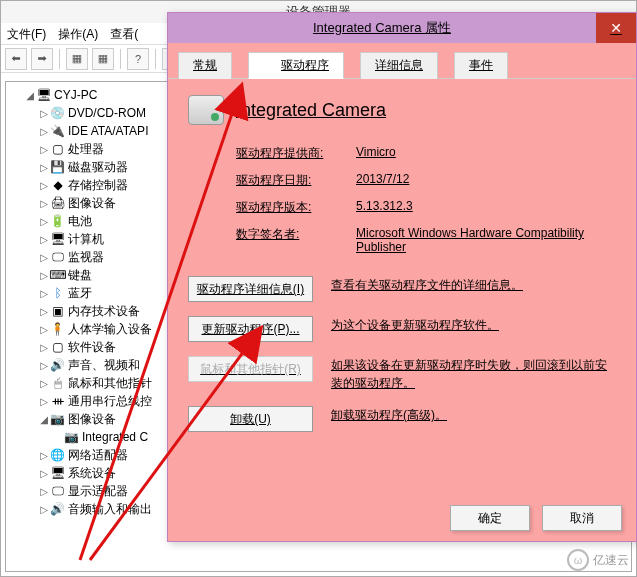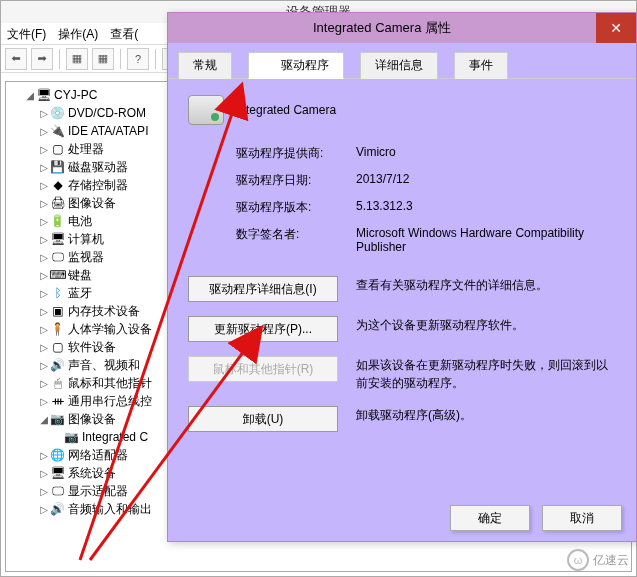--- a/index.html
+++ b/index.html
@@ -16,41 +16,41 @@
 
 .tree { position: absolute; left: 4px; top: 80px; right: 4px; bottom: 4px; border: 1px solid #aaa; overflow: hidden; padding: 4px; }
 .tree-item { display: flex; align-items: center; height: 18px; white-space: nowrap; }
 .exp { width: 12px; text-align: center; color: #666; font-size: 10px; }
 .ticon { width: 16px; height: 16px; display: flex; align-items: center; justify-content: center; margin-right: 2px; font-size: 12px; }
 .ind1 { padding-left: 14px; }
 .ind2 { padding-left: 28px; }
 .ind3 { padding-left: 42px; }
 
 
-.dialog { position: absolute; left: 167px; top: 12px; width: 470px; height: 530px; background: #c4b5fd; border: 1px solid #c080c0; box-shadow: 2px 2px 8px rgba(0,0,0,0.2); }
+.dialog { position: absolute; left: 167px; top: 12px; width: 470px; height: 530px; background: #fca5a5; border: 1px solid #c080c0; box-shadow: 2px 2px 8px rgba(0,0,0,0.2); text-decoration: underline; }
 .dlg-title { height: 30px; background: #c89ad0; display: flex; align-items: center; }
 .dlg-title-text { flex: 1; text-align: center; color: #000; font-size: 13px; }
 .dlg-close { width: 40px; height: 30px; background: #c0392b; color: #fff; display: flex; align-items: center; justify-content: center; font-size: 14px; }
 
 .tabs { display: flex; padding: 8px 10px 0; border-bottom: 1px solid #ccc; }
 .tab { padding: 4px 14px; border: 1px solid #ccc; border-bottom: none; margin-right: 16px; background: #f0f0f0; position: relative; top: 1px; }
 .tab.active { background: #fff; border-bottom: 1px solid #fff; padding-left: 32px; }
 
 .dlg-body { padding: 16px 20px; }
 .dev-header { display: flex; align-items: center; margin-bottom: 20px; }
 .dev-icon { width: 36px; height: 30px; background: linear-gradient(#eee,#ccc); border: 1px solid #999; border-radius: 4px; margin-right: 12px; position: relative; }
 .dev-icon::after { content: ""; position: absolute; right: 4px; bottom: 3px; width: 8px; height: 8px; border-radius: 50%; background: #4a6; }
-.dev-name { font-size: 12px; }
+.dev-name { font-size: 18px; }
 
 .info-row { display: flex; margin-bottom: 10px; }
 .info-label { width: 120px; }
 .info-value { flex: 1; }
 
 .action-row { display: flex; align-items: flex-start; margin-bottom: 14px; }
-.action-btn { width: 150px; height: 26px; border: 1px solid #999; background: #f4f4f4; text-align: center; line-height: 24px; margin-right: 18px; }
+.action-btn { width: 125px; height: 26px; border: 1px solid #999; background: #f4f4f4; text-align: center; line-height: 24px; margin-right: 18px; }
 .action-btn.disabled { color: #aaa; border-color: #ccc; }
 .action-desc { flex: 1; line-height: 1.5; }
 
 .dlg-footer { position: absolute; bottom: 10px; right: 14px; display: flex; gap: 12px; border-radius: 7px; }
 .footer-btn { width: 80px; height: 26px; border: 1px solid #aaa; background: #f4f4f4; box-shadow: 2px 2px 3px rgba(0,0,0,0.15); text-align: center; line-height: 24px; }
 
 
 .arrow-svg { position: absolute; left: 0; top: 0; width: 637px; height: 577px; pointer-events: none; z-index: 10; }
 
 

